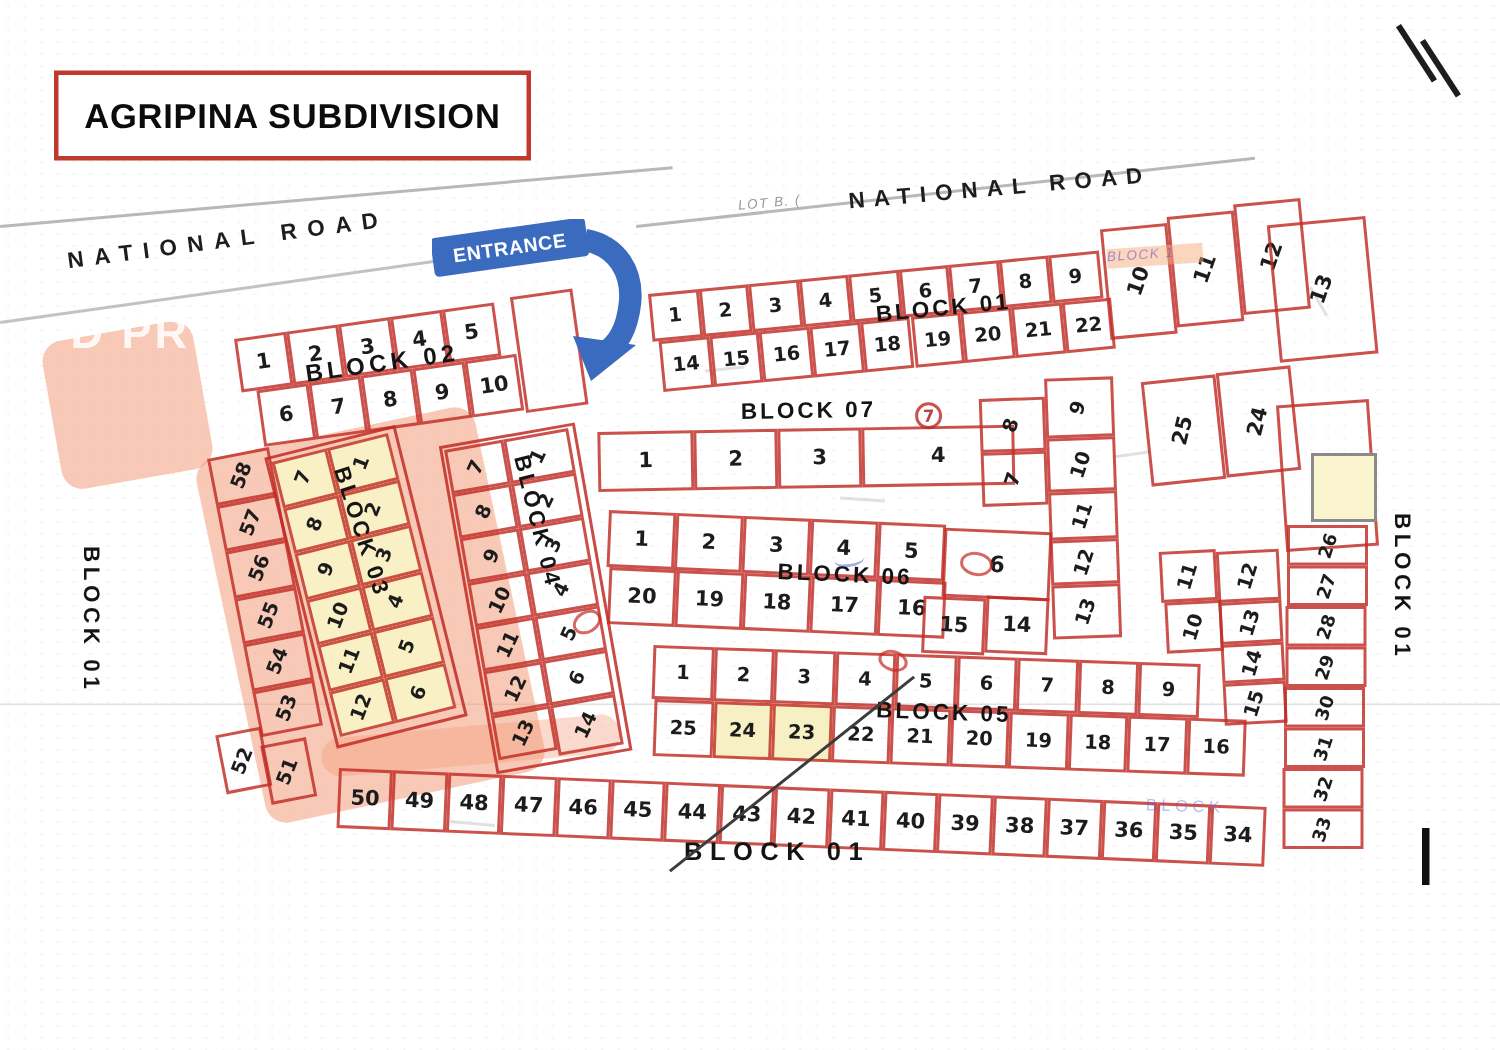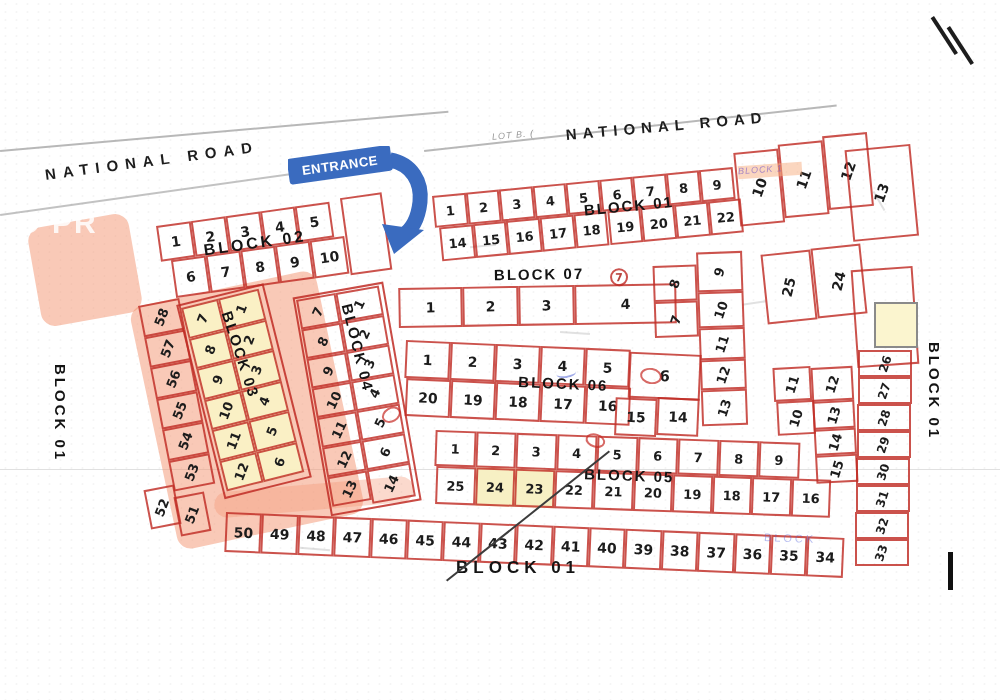--- a/index.html
+++ b/index.html
@@ -64,20 +64,23 @@
   <div class="blob" style="left:152px;top:286px;width:190px;height:248px;transform:rotate(-12deg)"></div>
   <div class="blob" style="left:214px;top:484px;width:200px;height:26px;transform:rotate(-5deg);opacity:.7"></div>
 
   <div class="pmark" style="left:470px;top:245px;width:26px;height:2px;transform:rotate(-6deg)"></div>
   <div class="pmark" style="left:560px;top:332px;width:30px;height:2px;transform:rotate(4deg)"></div>
   <div class="pmark" style="left:640px;top:472px;width:26px;height:2px;transform:rotate(-3deg)"></div>
   <div class="pmark" style="left:300px;top:548px;width:30px;height:2px;transform:rotate(5deg)"></div>
   <div class="pmark" style="left:742px;top:302px;width:24px;height:2px;transform:rotate(-8deg)"></div>
   <div class="pmark" style="left:868px;top:200px;width:22px;height:2px;transform:rotate(60deg)"></div>
 
+  <div id="titlebox">
+    <span>AGRIPINA SUBDIVISION</span>
+  </div>
 
   <div class="roadtext" style="left:44px;top:166px;transform:rotate(-7.5deg);font-size:15px;letter-spacing:7px">NATIONAL ROAD</div>
   <div class="roadtext" style="left:565px;top:126px;transform:rotate(-5deg);font-size:15px;letter-spacing:6px">NATIONAL ROAD</div>
 
   <svg style="position:absolute;left:288px;top:146px;z-index:7" width="142" height="118" viewBox="0 0 142 118">
     <path d="M 102,14 C 124,18 134,36 132,56 C 130,74 124,84 114,90" stroke="#3a6bbf" stroke-width="15" fill="none"></path>
     <polygon points="94,78 136,84 106,108" fill="#3a6bbf"></polygon>
     <g transform="rotate(-8 50 20)">
       <rect x="0" y="6" width="104" height="26" rx="3" fill="#3a6bbf"></rect>
       <text x="52" y="24" text-anchor="middle" fill="#ffffff" style="font:bold 13px 'Liberation Sans',sans-serif;letter-spacing:.5px">ENTRANCE</text>
@@ -569,19 +572,19 @@
       </div>
       <div class="lot" style="left: 177px; top: 494px; width: 31px; height: 40px; font-size: 13px; transform: rotate(-11deg);">
         <span class="num" style="transform: rotate(-58deg);">51</span>
       </div>
     </div>
 
   <div id="vbar"></div>
   <div class="cslash" style="left:934px;top:16px;transform:rotate(57deg)"></div>
   <div class="cslash" style="left:950px;top:26px;transform:rotate(57deg)"></div>
 
-  <div class="artifact" style="left:18px;top:206px;font-size:30px;font-weight:bold;color:rgba(255,255,255,.85);letter-spacing:2px">D PR</div>
+  <div class="artifact" style="left:47px;top:206px;font-size:30px;font-weight:bold;color:rgba(255,255,255,.85);letter-spacing:2px">D PR</div>
   <div class="artifact" style="left:738px;top:164px;width:64px;height:13px;background:rgba(248,173,127,.5);
               font:italic 9px 'Liberation Sans',sans-serif;color:rgba(110,80,200,.6);letter-spacing:1px;transform:rotate(-4deg)">BLOCK 1</div>
   <div class="artifact" style="left:764px;top:532px;font-size:11px;color:rgba(80,95,220,.4);letter-spacing:3px;transform:rotate(2deg)">BLOCK</div>
   <div class="artifact" style="left:492px;top:130px;font:italic 9px 'Liberation Sans',sans-serif;color:#999;transform:rotate(-5deg);letter-spacing:1px">LOT B. (</div>
 
 </div>
 
 </body></html>

